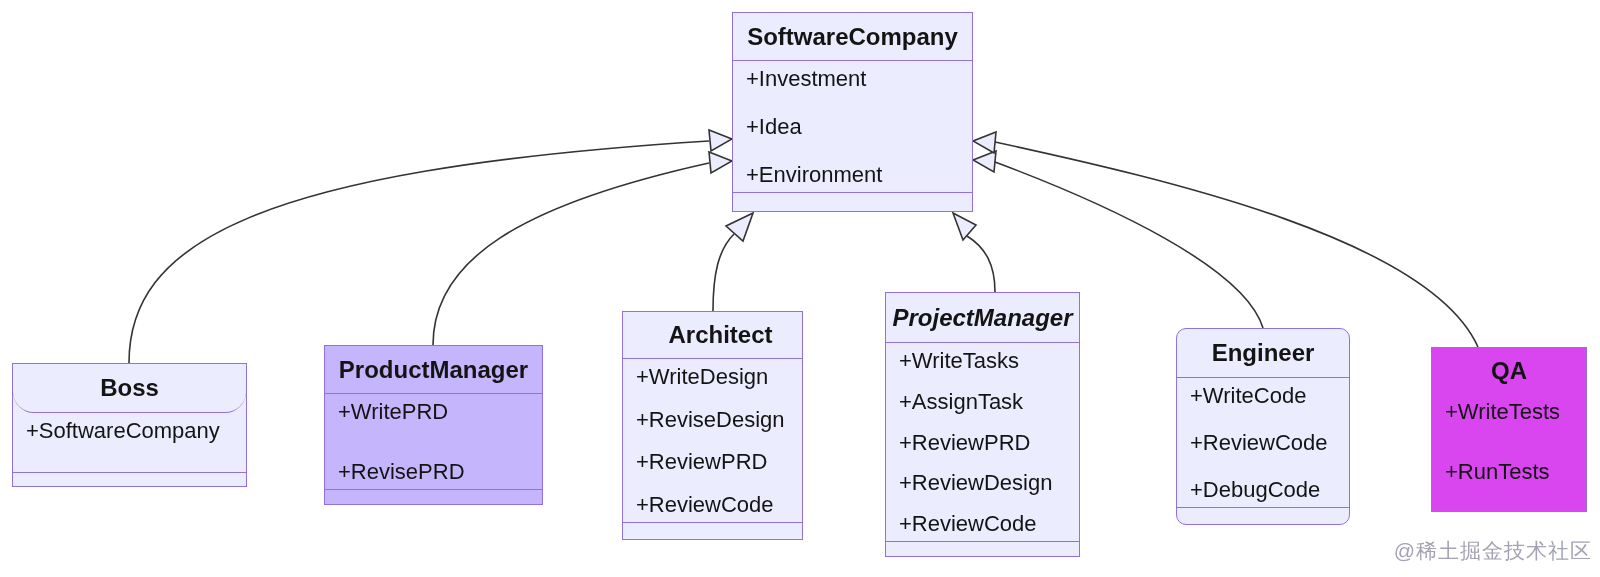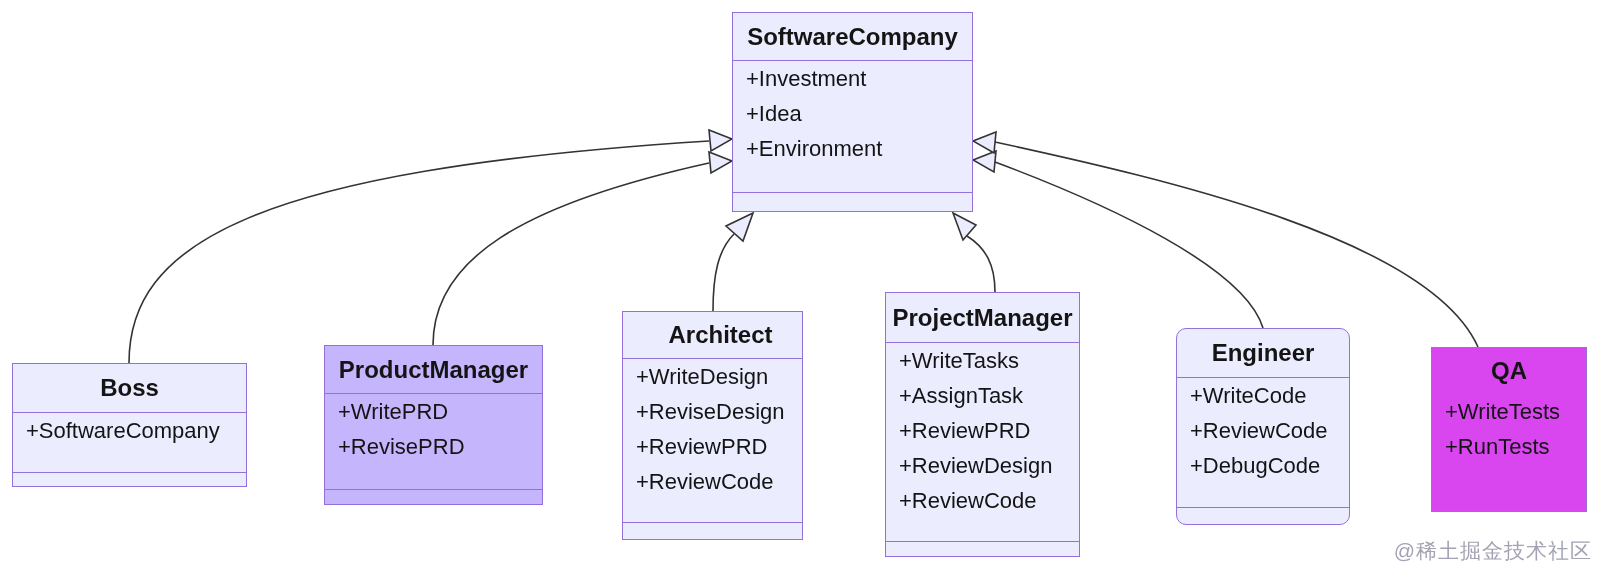--- a/index.html
+++ b/index.html
@@ -41,21 +41,21 @@
     font-size: 24px;
     letter-spacing: 0px;
     color: #141414;
     text-align: center;
   }
   .class-attrs {
     box-sizing: border-box;
     flex: 1;
     display: flex;
     flex-direction: column;
-    justify-content: flex-start;
+    justify-content: space-between;
     padding-left: 13px;
     padding-right: 10px;
   }
   .class-attr {
     font-size: 22px;
     line-height: 35px;
     white-space: nowrap;
     color: #141414;
   }
   .class-footer {
@@ -94,21 +94,21 @@
       <div class="class-box" style="left: 732px; top: 12px; width: 241px; height: 200px; background: rgb(236, 236, 255); border-color: rgb(147, 112, 219);">
         <div class="class-title" style="height: 48px; border-color: rgb(147, 112, 219);">SoftwareCompany</div>
         <div class="class-attrs">
           <div class="class-attr">+Investment</div>
           <div class="class-attr">+Idea</div>
           <div class="class-attr">+Environment</div>
         </div>
         <div class="class-footer" style="height: 19px; border-color: rgb(147, 112, 219);"></div>
       </div>
       <div class="class-box" style="left: 12px; top: 363px; width: 235px; height: 124px; background: rgb(236, 236, 255); border-color: rgb(147, 112, 219);">
-        <div class="class-title" style="height: 49px; border-color: rgb(147, 112, 219);">Boss</div>
+        <div class="class-title" style="height: 49px; border-color: rgb(147, 112, 219); border-radius: 21px;">Boss</div>
         <div class="class-attrs">
           <div class="class-attr">+SoftwareCompany</div>
         </div>
         <div class="class-footer" style="height: 14px; border-color: rgb(147, 112, 219);"></div>
       </div>
       <div class="class-box" style="left: 324px; top: 345px; width: 219px; height: 160px; background: #c4b5fd; border-color: rgb(147, 112, 219);">
         <div class="class-title" style="height: 48px; border-color: rgb(147, 112, 219);">ProductManager</div>
         <div class="class-attrs">
           <div class="class-attr">+WritePRD</div>
           <div class="class-attr">+RevisePRD</div>
@@ -119,21 +119,21 @@
         <div class="class-title" style="height: 47px; border-color: rgb(147, 112, 219); padding-left: 16px;">Architect</div>
         <div class="class-attrs">
           <div class="class-attr">+WriteDesign</div>
           <div class="class-attr">+ReviseDesign</div>
           <div class="class-attr">+ReviewPRD</div>
           <div class="class-attr">+ReviewCode</div>
         </div>
         <div class="class-footer" style="height: 17px; border-color: rgb(147, 112, 219);"></div>
       </div>
       <div class="class-box" style="left: 885px; top: 292px; width: 195px; height: 265px; background: rgb(236, 236, 255); border-color: rgb(147, 112, 219);">
-        <div class="class-title" style="height: 50px; border-color: rgb(147, 112, 219);">ProjectManager</div>
+        <div class="class-title" style="height: 50px; border-color: rgb(147, 112, 219); font-style: italic;">ProjectManager</div>
         <div class="class-attrs">
           <div class="class-attr">+WriteTasks</div>
           <div class="class-attr">+AssignTask</div>
           <div class="class-attr">+ReviewPRD</div>
           <div class="class-attr">+ReviewDesign</div>
           <div class="class-attr">+ReviewCode</div>
         </div>
         <div class="class-footer" style="height: 15px; border-color: rgb(147, 112, 219);"></div>
       </div>
       <div class="class-box" style="left: 1176px; top: 328px; width: 174px; height: 197px; background: rgb(236, 236, 255); border-color: rgb(147, 112, 219); border-radius: 10px;">

